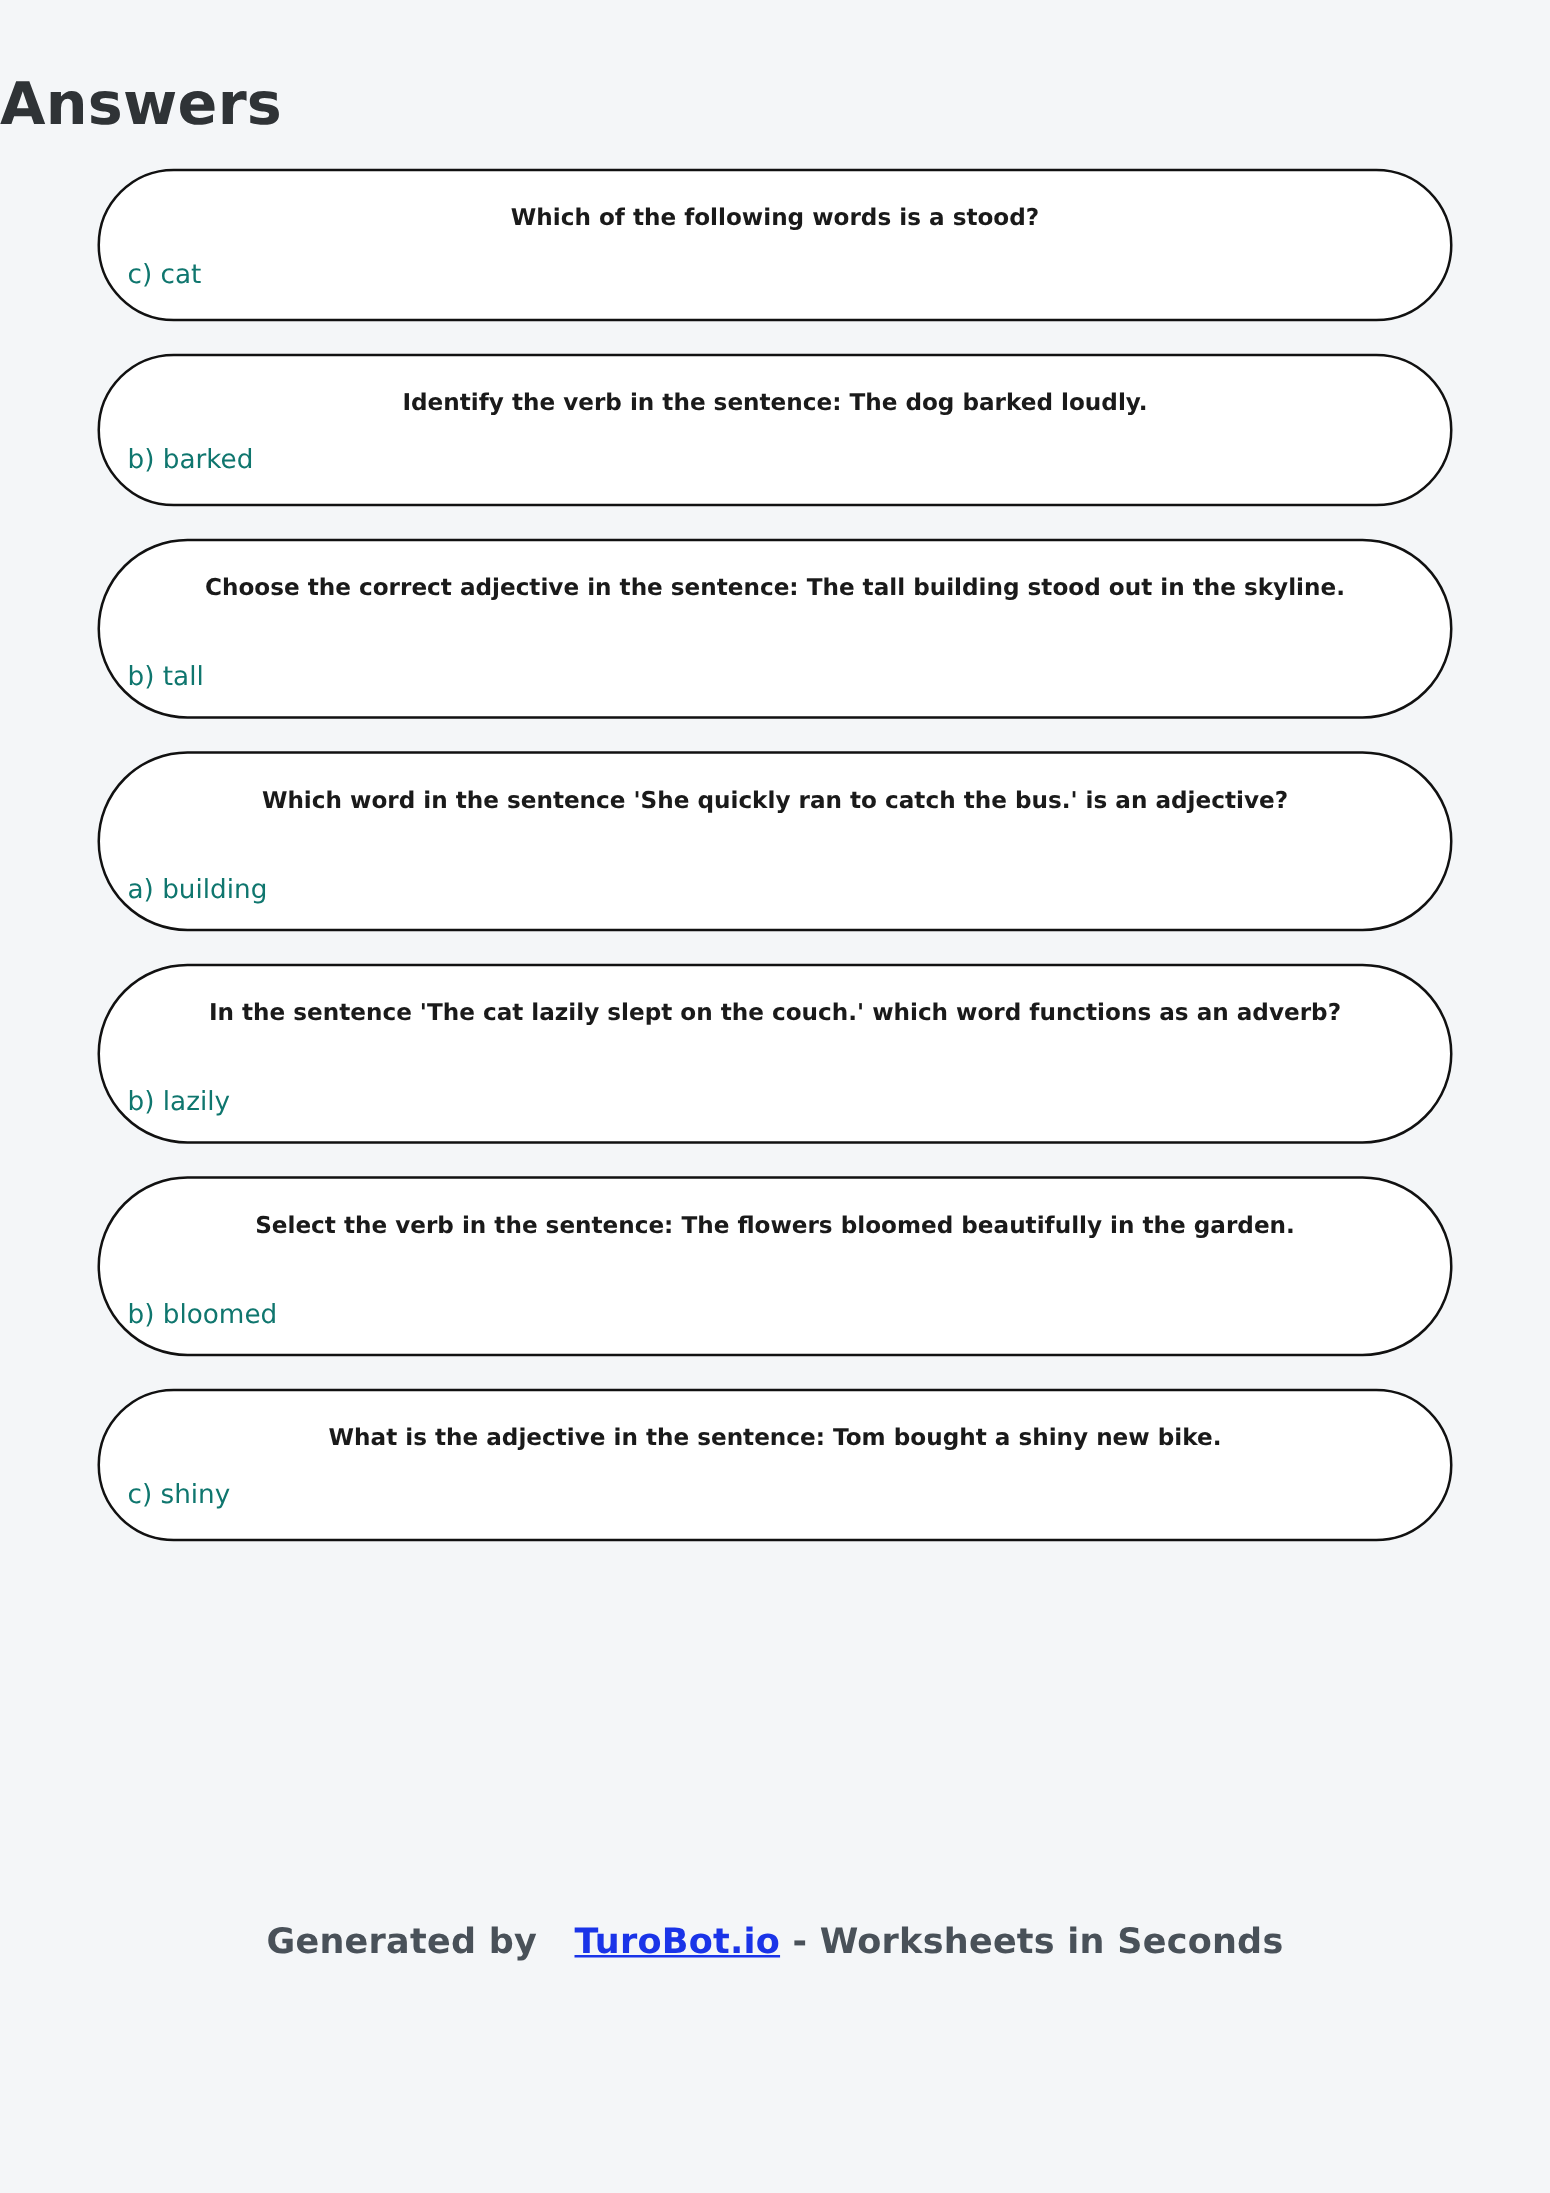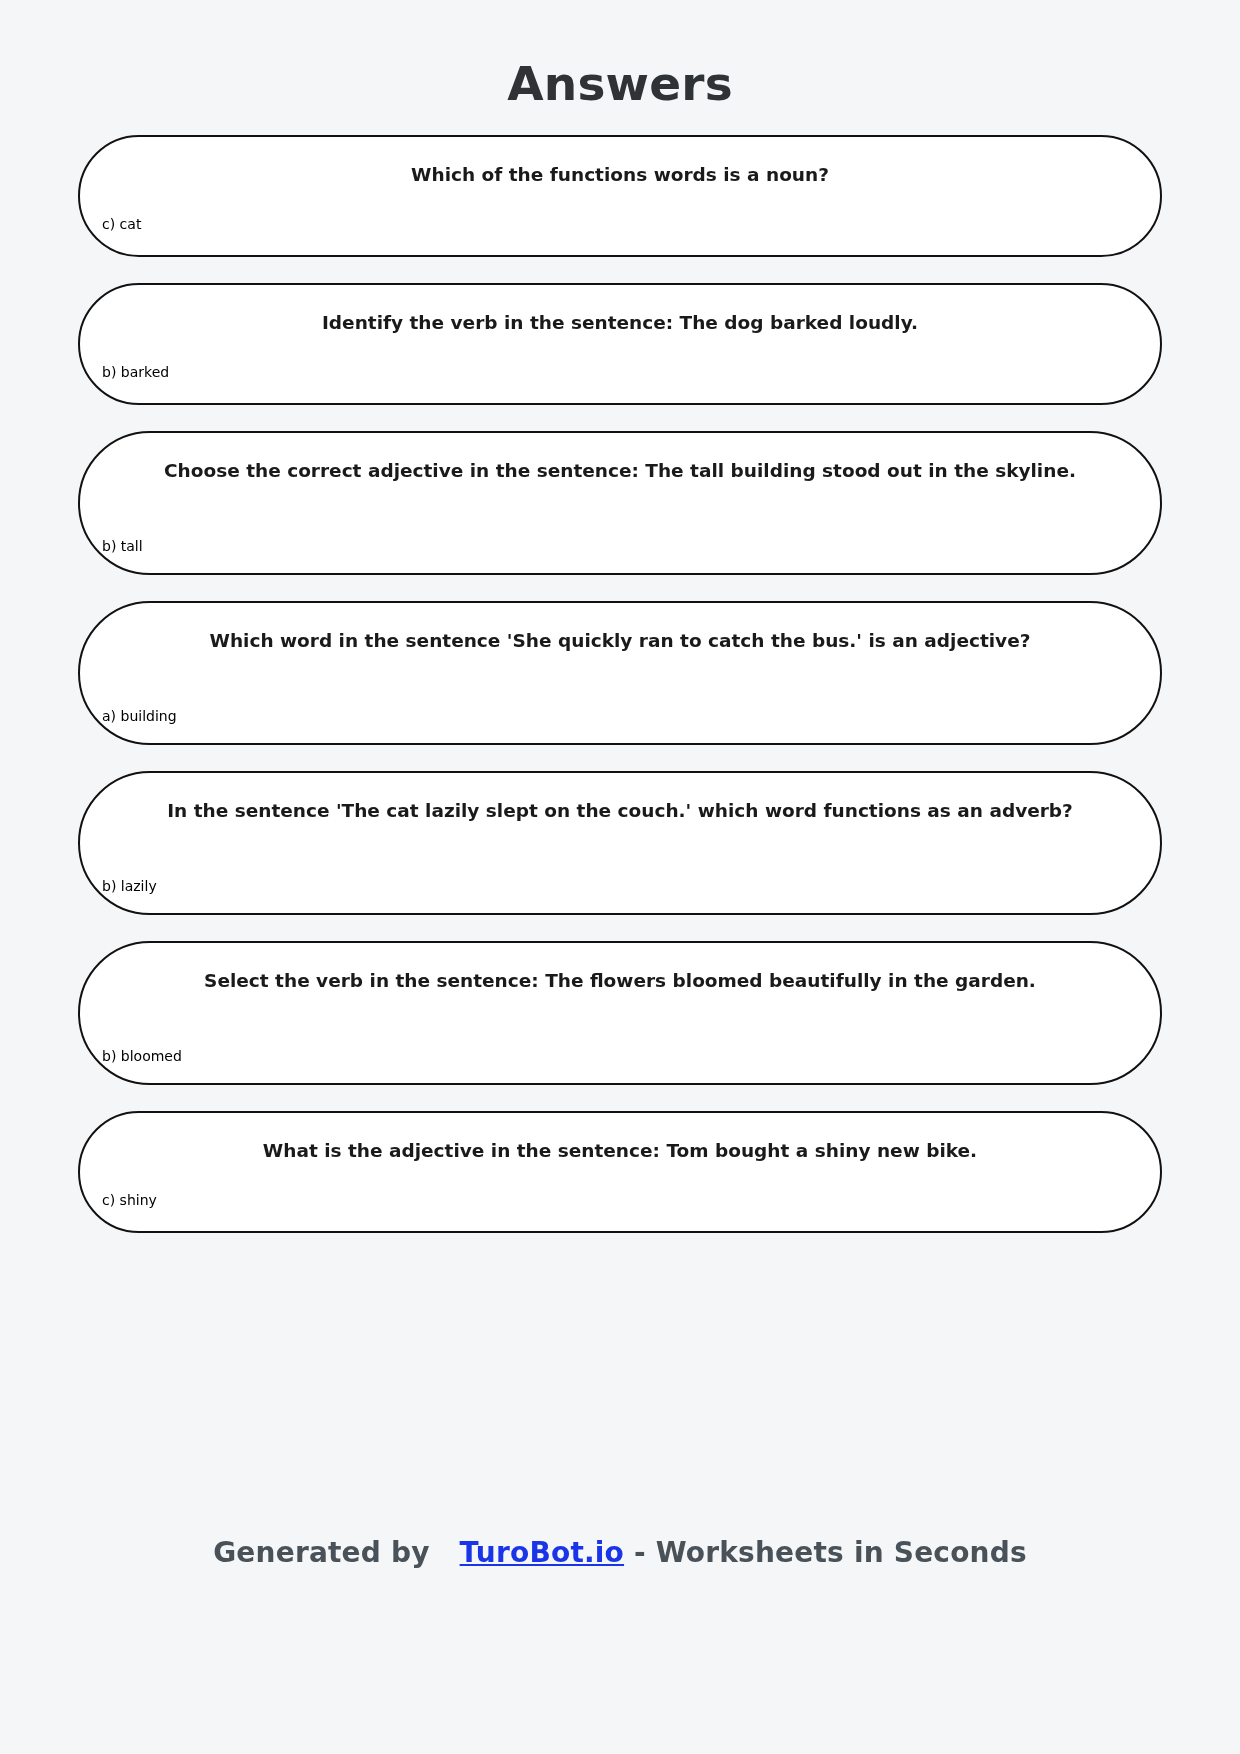--- a/index.html
+++ b/index.html
@@ -17,21 +17,21 @@
   }
   .page {
     width: 1240px;
     height: 1754px;
     padding: 0;
     position: relative;
     display: flex;
     flex-direction: column;
   }
   .page-title {
-    text-align: center;
+    text-align: left;
     font-size: 47px;
     font-weight: bold;
     color: #2f3336;
     margin: 0;
     padding-top: 57px;
     letter-spacing: 0.2px;
     line-height: 1.15;
   }
   .answers-list {
     margin-top: 24px;
@@ -57,23 +57,23 @@
   .question-text {
     text-align: center;
     font-size: 18.5px;
     font-weight: bold;
     color: #1a1a1a;
     line-height: 1.32;
     margin: 0 0 2px 0;
     padding: 0 8px;
   }
   .answer-text {
-    font-size: 14px;
+    font-size: 21px;
     font-weight: normal;
-    color: #000000;
+    color: #0f766e;
     line-height: 1.3;
     margin: 0;
     position: absolute;
     left: 22px;
     bottom: 22px;
   }
   .answer-card.tall .answer-text {
     bottom: 18px;
   }
   .footer {
@@ -97,21 +97,21 @@
 </head>
 <body>
 
 <div class="page">
 
   <h1 class="page-title">Answers</h1>
 
   <div class="answers-list">
 
   <div class="answer-card">
-        <div class="question-text">Which of the functions words is a noun?</div>
+        <div class="question-text">Which of the following words is a stood?</div>
         <div class="answer-text">c) cat</div>
       </div>
       <div class="answer-card">
         <div class="question-text">Identify the verb in the sentence: The dog barked loudly.</div>
         <div class="answer-text">b) barked</div>
       </div>
       <div class="answer-card tall">
         <div class="question-text">Choose the correct adjective in the sentence: The tall building stood out in the skyline.</div>
         <div class="answer-text">b) tall</div>
       </div>

